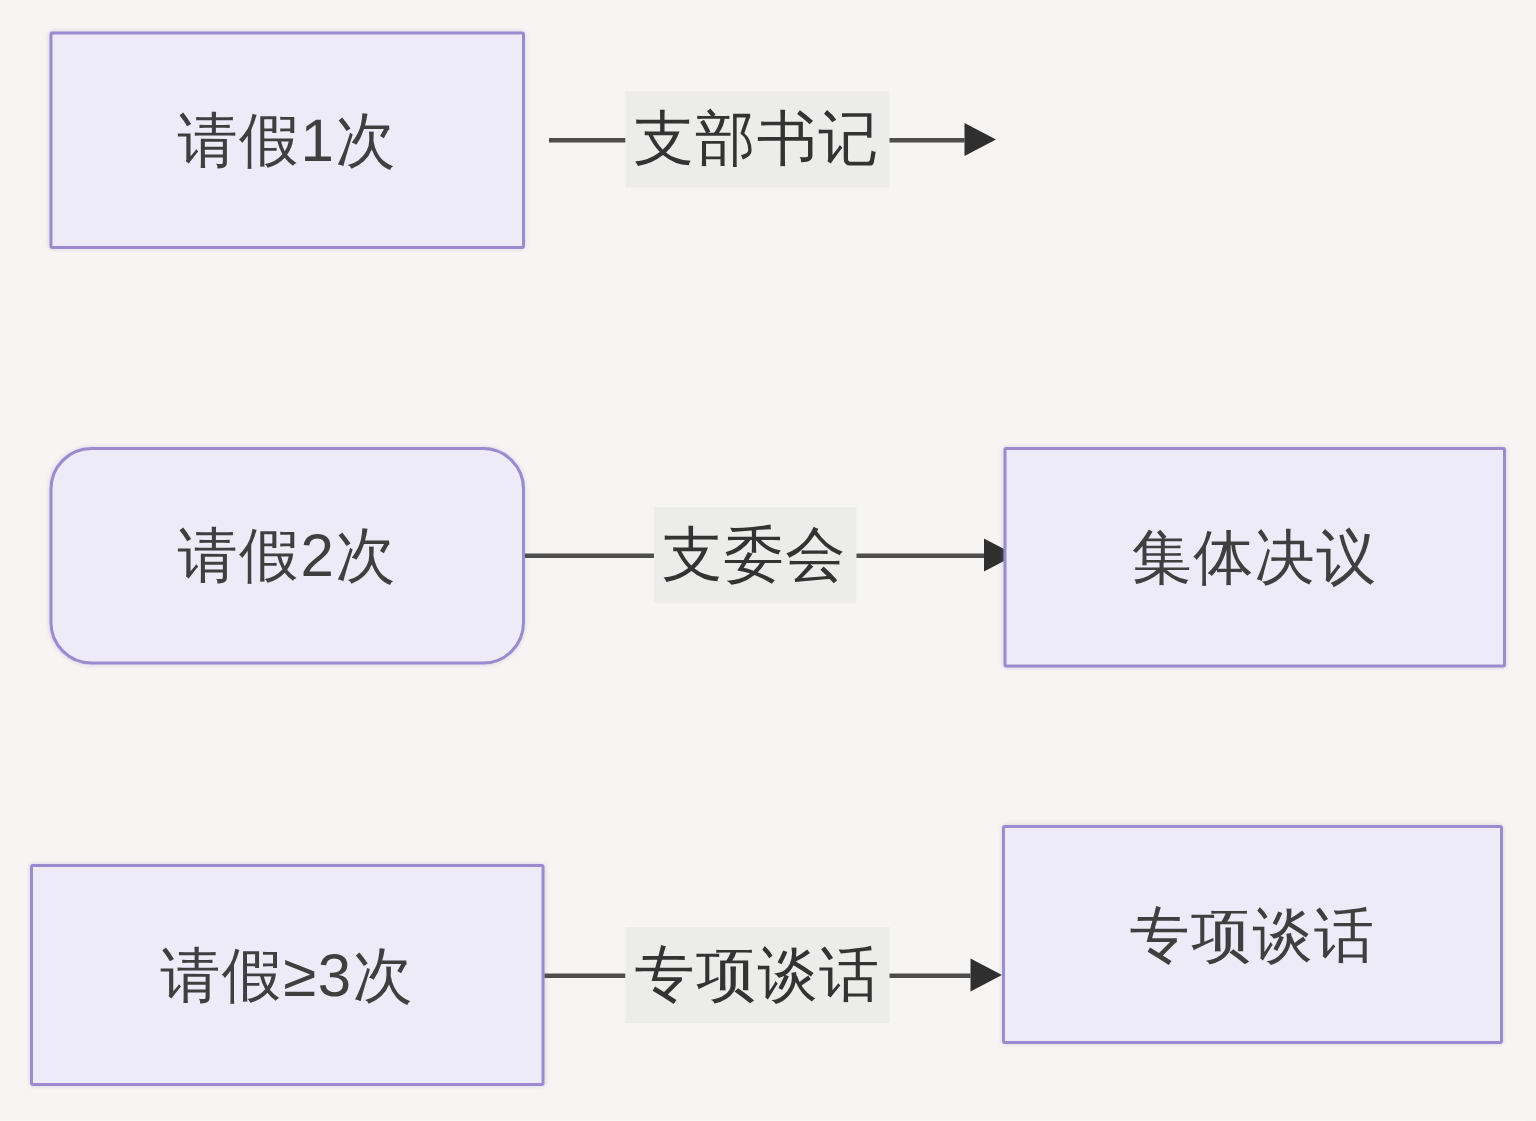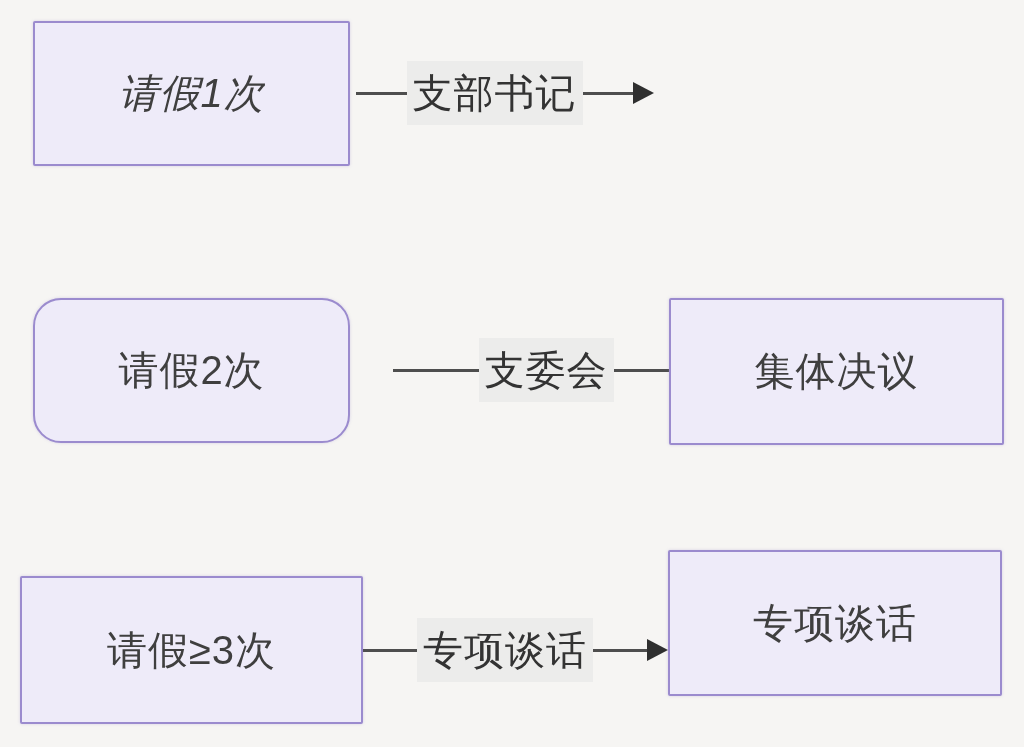--- a/index.html
+++ b/index.html
@@ -21,34 +21,34 @@
     border-radius: 2px;
     box-sizing: border-box;
     display: flex;
     align-items: center;
     justify-content: center;
     font-size: 40px;
     color: #3f3f3f;
     letter-spacing: 1px;
     box-shadow: 0 0 3px rgba(150,135,200,0.35);
   }
-  .n1s { left: 33px;  top: 21px;  width: 317px; height: 145px; font-style: italic; }
+  .n1s { left: 33px;  top: 21px;  width: 317px; height: 145px; }
   .n1t { left: 712px; top: 20px;  width: 250px; height: 143px; }
   .n2s { left: 33px;  top: 298px; width: 317px; height: 145px; border-radius: 28px; }
   .n2t { left: 669px; top: 298px; width: 335px; height: 147px; }
   .n3s { left: 20px;  top: 576px; width: 343px; height: 148px; }
   .n3t { left: 668px; top: 550px; width: 334px; height: 146px; }
 
   .edge {
     position: absolute;
     display: flex;
     align-items: center;
   }
-  .e1 { left: 356px; top: 61px;  width: 298px; height: 64px; }
-  .e2 { left: 350px; top: 338px; width: 327px; height: 64px; padding-left: 43px; }
+  .e1 { left: 366px; top: 61px;  width: 298px; height: 64px; }
+  .e2 { left: 350px; top: 338px; width: 327px; height: 64px; }
   .e3 { left: 363px; top: 618px; width: 305px; height: 64px; }
 
   .edge-line {
     flex: 1 1 0;
     height: 3px;
     background: #4e4e4e;
     min-width: 12px;
   }
   .edge-label {
     background: #ececeb;

